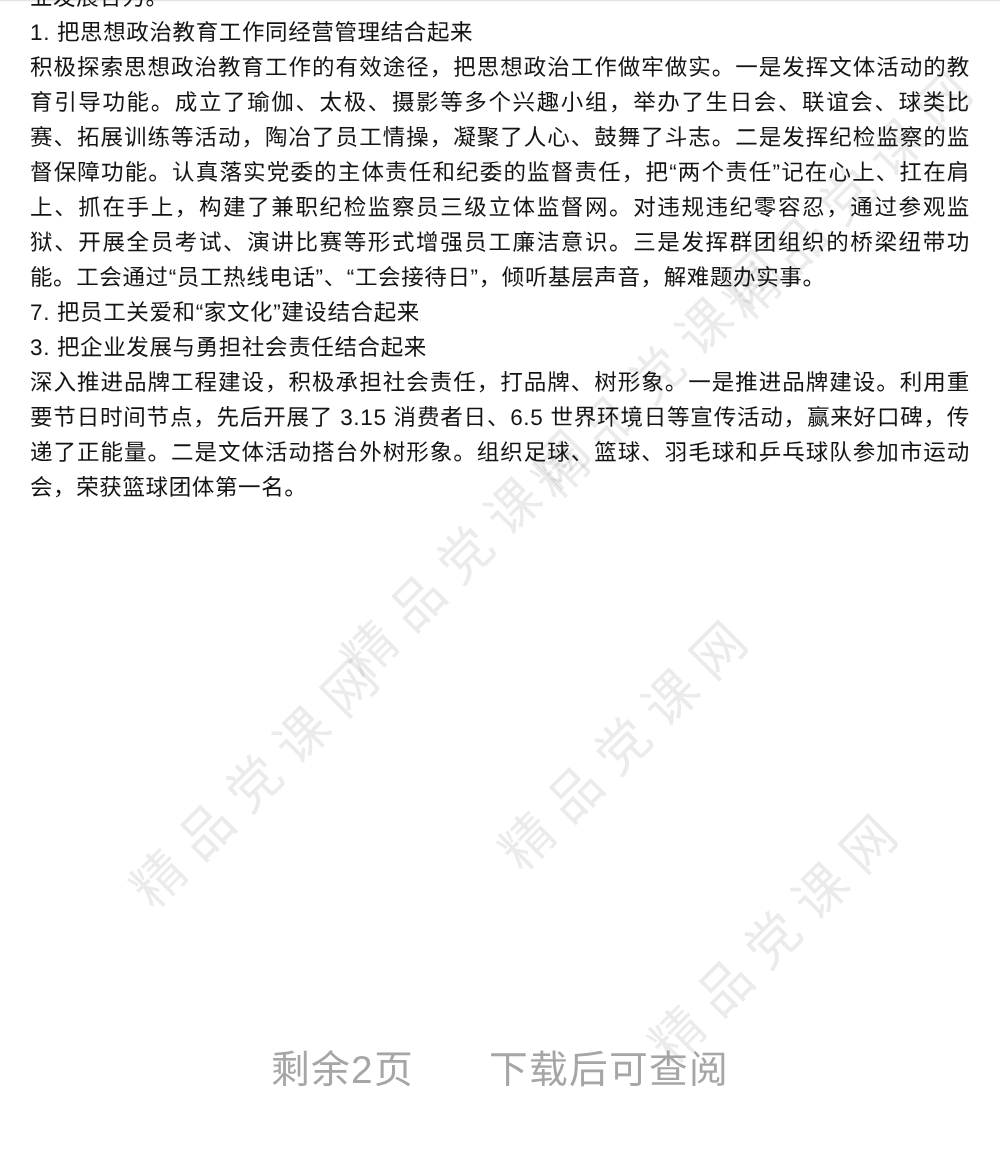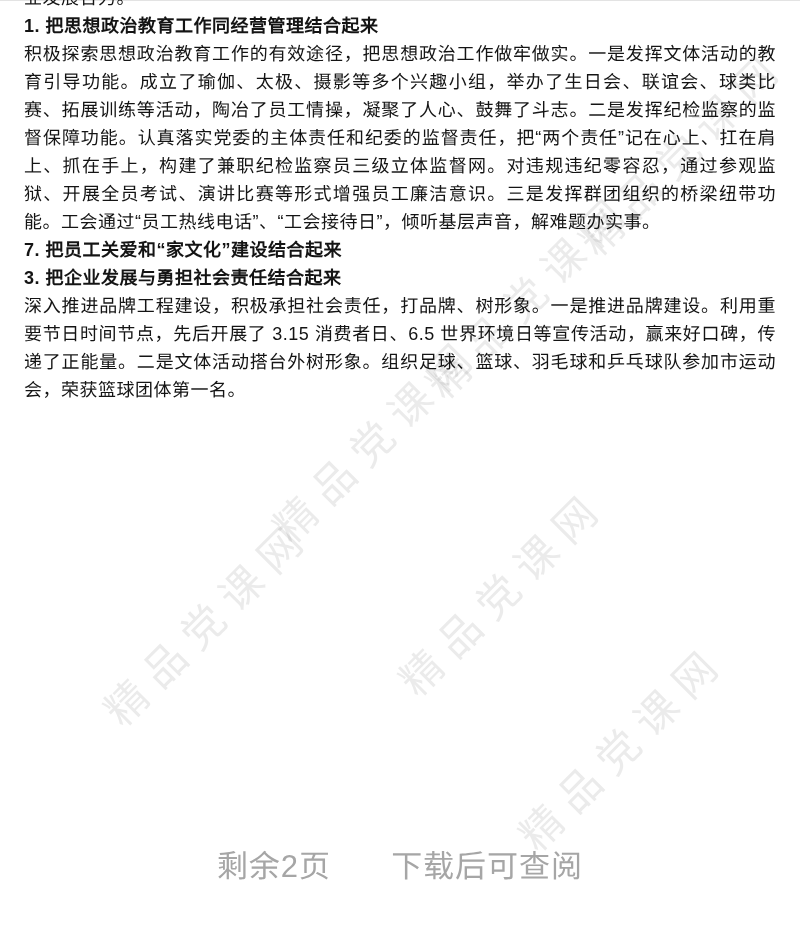--- a/index.html
+++ b/index.html
@@ -33,21 +33,21 @@
     text-align: justify;
     text-align-last: left;
     letter-spacing: 0.5px;
   }
   .content p, .content h3 {
     margin: 0;
     padding: 0;
   }
   .content h3 {
     font-size: 18px;
-    font-weight: 700;
+    font-weight: 400;
     text-align: right;
   }
   .clipped {
     padding-left: 19px;
     text-align: left;
   }
   
   .watermark-layer {
     position: absolute;
     inset: 0;
@@ -69,21 +69,20 @@
     left: 0;
     top: 836px;
     width: 100%;
     display: flex;
     justify-content: center;
     gap: 60px;
     color: #a6a6a6;
     font-size: 31px;
     line-height: 40px;
     letter-spacing: 1px;
-    margin-top: 11px;
   }
 </style>
 </head>
 <body>
 
 <div class="page">
 
   <div class="top-hairline"></div>
 
   <div class="watermark-layer">

